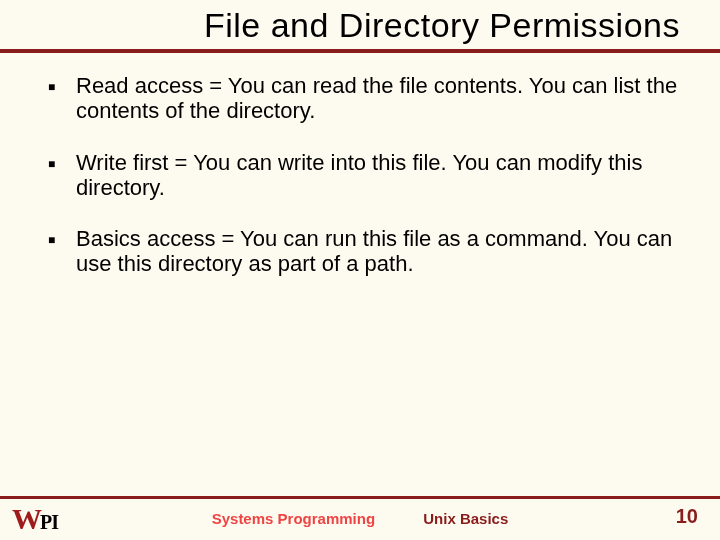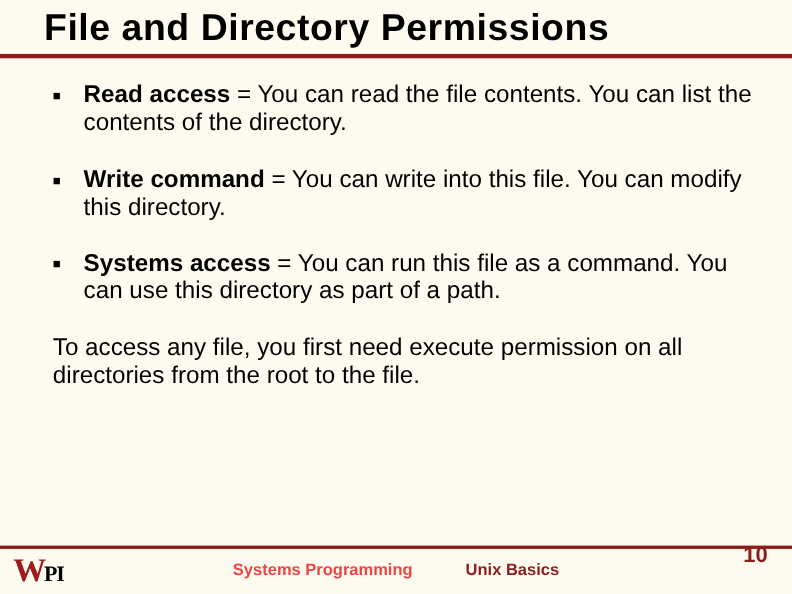--- a/index.html
+++ b/index.html
@@ -9,23 +9,23 @@
     background: #fdfbef;
     font-family: "Comic Sans MS", "Comic Sans", cursive, sans-serif;
     overflow: hidden;
     position: relative;
   }
   .title-wrap {
     padding: 6px 40px 4px 40px;
   }
   .title {
     font-size: 34px;
-    font-weight: bold;
+    font-weight: normal;
     color: #000;
-    text-align: left;
+    text-align: right;
     letter-spacing: 0.5px;
   }
   .title-rule {
     height: 4px;
     background: #8a1c1c;
     width: 100%;
   }
   .content {
     padding: 20px 32px 0 48px;
     font-size: 22px;
@@ -86,26 +86,26 @@
     left: 0; right: 0;
     text-align: center;
     font-size: 15px;
     font-weight: bold;
   }
   .footer-center .sys { color: #ef4444; }
   .footer-center .topic { color: #8a1c1c; margin-left: 44px; }
   .pagenum {
     position: absolute;
     right: 22px;
-    bottom: 23px;
+    bottom: 12px;
     color: #8a1c1c;
     font-weight: bold;
     font-size: 20px;
   }
-  b { font-weight: bold; margin-top: 41px; }
+  b { font-weight: normal; margin-top: 41px; }
 </style>
 </head>
 <body>
 
 <div class="title-wrap">
   <div class="title">File and Directory Permissions</div>
 </div>
 <div class="title-rule"></div>
 
 <div class="content">
@@ -113,32 +113,31 @@
   <div class="bullet-item">
     <div class="bullet-mark">■</div>
     <div class="bullet-body">
       <b>Read access</b><span> = You can read the file contents. You can list the contents of the directory.</span>
     </div>
   </div>
 
   <div class="bullet-item">
     <div class="bullet-mark">■</div>
     <div class="bullet-body">
-      <b>Write command</b><span> = You can write into this file. You can modify this directory.</span>
+      <b>Write first</b><span> = You can write into this file. You can modify this directory.</span>
     </div>
   </div>
 
   <div class="bullet-item">
     <div class="bullet-mark">■</div>
     <div class="bullet-body">
-      <b>Systems access</b><span> = You can run this file as a command. You can use this directory as part of a path.</span>
+      <b>Basics access</b><span> = You can run this file as a command. You can use this directory as part of a path.</span>
     </div>
   </div>
 
-  <div class="para">To access any file, you first need execute permission on all directories from the root to the file.</div>
 
 </div>
 
 <div class="footer">
   <div class="footer-rule"></div>
   <div class="logo">
     <span class="logo-w">W</span>
       <span class="logo-pi">PI</span>
   </div>
   <div class="footer-center">

